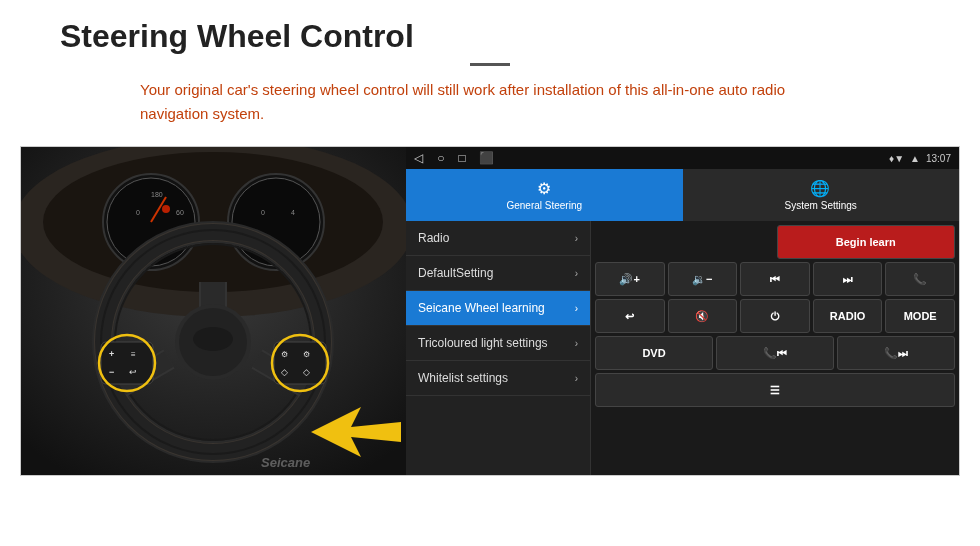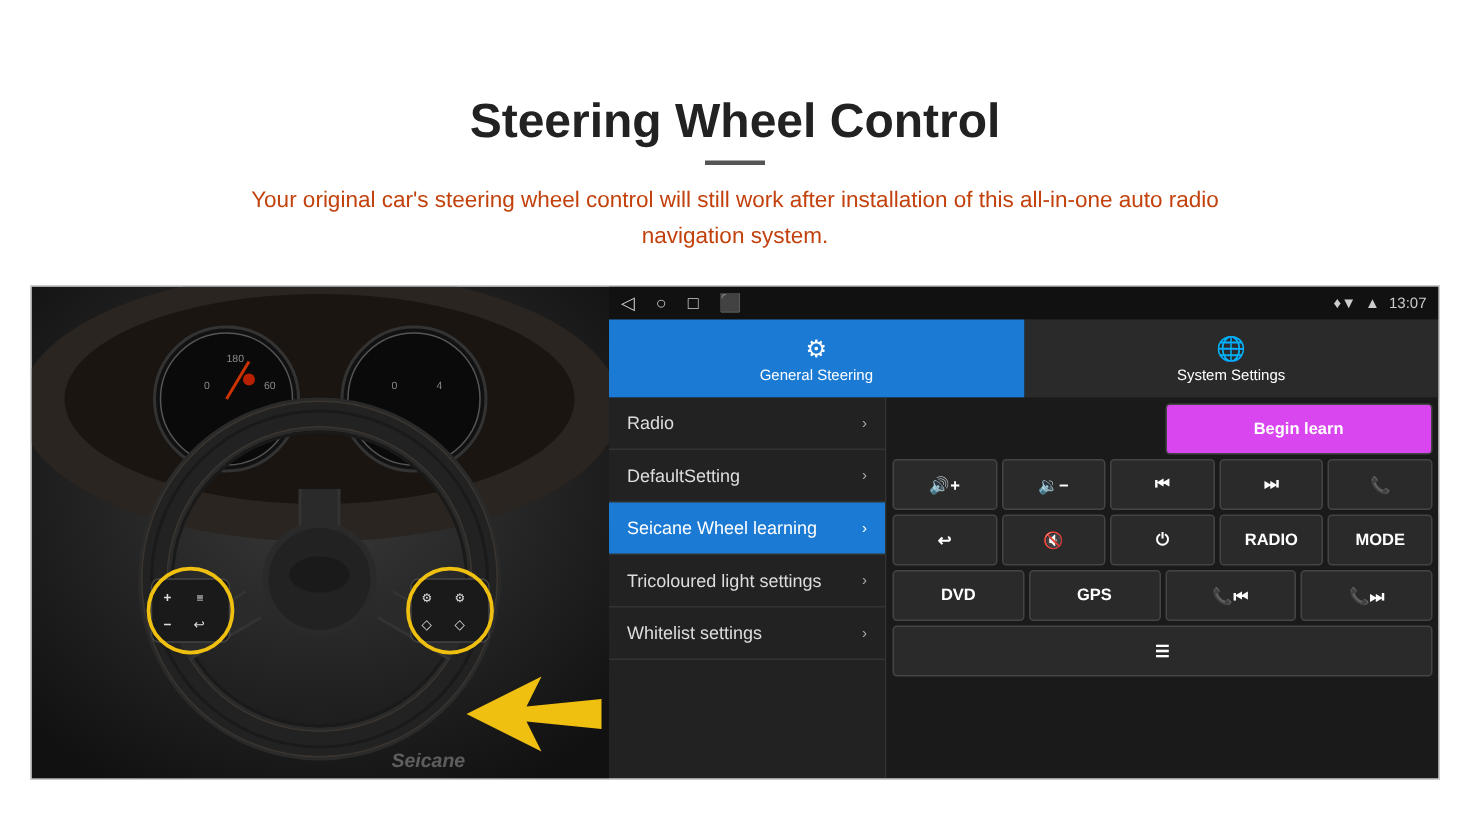--- a/index.html
+++ b/index.html
@@ -4,23 +4,21 @@
   <style>
     * { box-sizing: border-box; margin: 0; padding: 0; }
     body {
       font-family: Arial, sans-serif;
       background: #fff;
       width: 980px;
       min-height: 546px;
       overflow: hidden;
     }
     .page-header {
-      text-align: center;
       padding: 18px 60px 10px;
-      margin-top: 44px;
     }
     .page-title {
       font-size: 32px;
       font-weight: 900;
       color: #222;
       margin-bottom: 8px;
     }
     .title-divider {
       width: 40px;
       height: 3px;
@@ -180,21 +178,21 @@
       cursor: pointer;
       display: flex;
       align-items: center;
       justify-content: center;
       min-height: 34px;
     }
     .ctrl-btn.wide {
       flex: 2;
     }
     .ctrl-btn.begin-learn {
-      background: #d946ef;
+      background: #b91c1c;
     }
     .ctrl-btn.empty {
       background: transparent;
       border-color: transparent;
     }
   </style>
 </head>
 <body>
 
 <div>
@@ -383,23 +381,20 @@
             <div class="ctrl-btn">
               <span>MODE</span>
             </div>
           </div>
 
           <div class="ctrl-row">
             <div class="ctrl-btn">
               <span>DVD</span>
             </div>
             <div class="ctrl-btn">
-              <span>GPS</span>
-            </div>
-            <div class="ctrl-btn">
               <span>📞⏮</span>
             </div>
             <div class="ctrl-btn">
               <span>📞⏭</span>
             </div>
           </div>
 
           <div class="ctrl-row">
             <div class="ctrl-btn">
               <span>☰</span>

